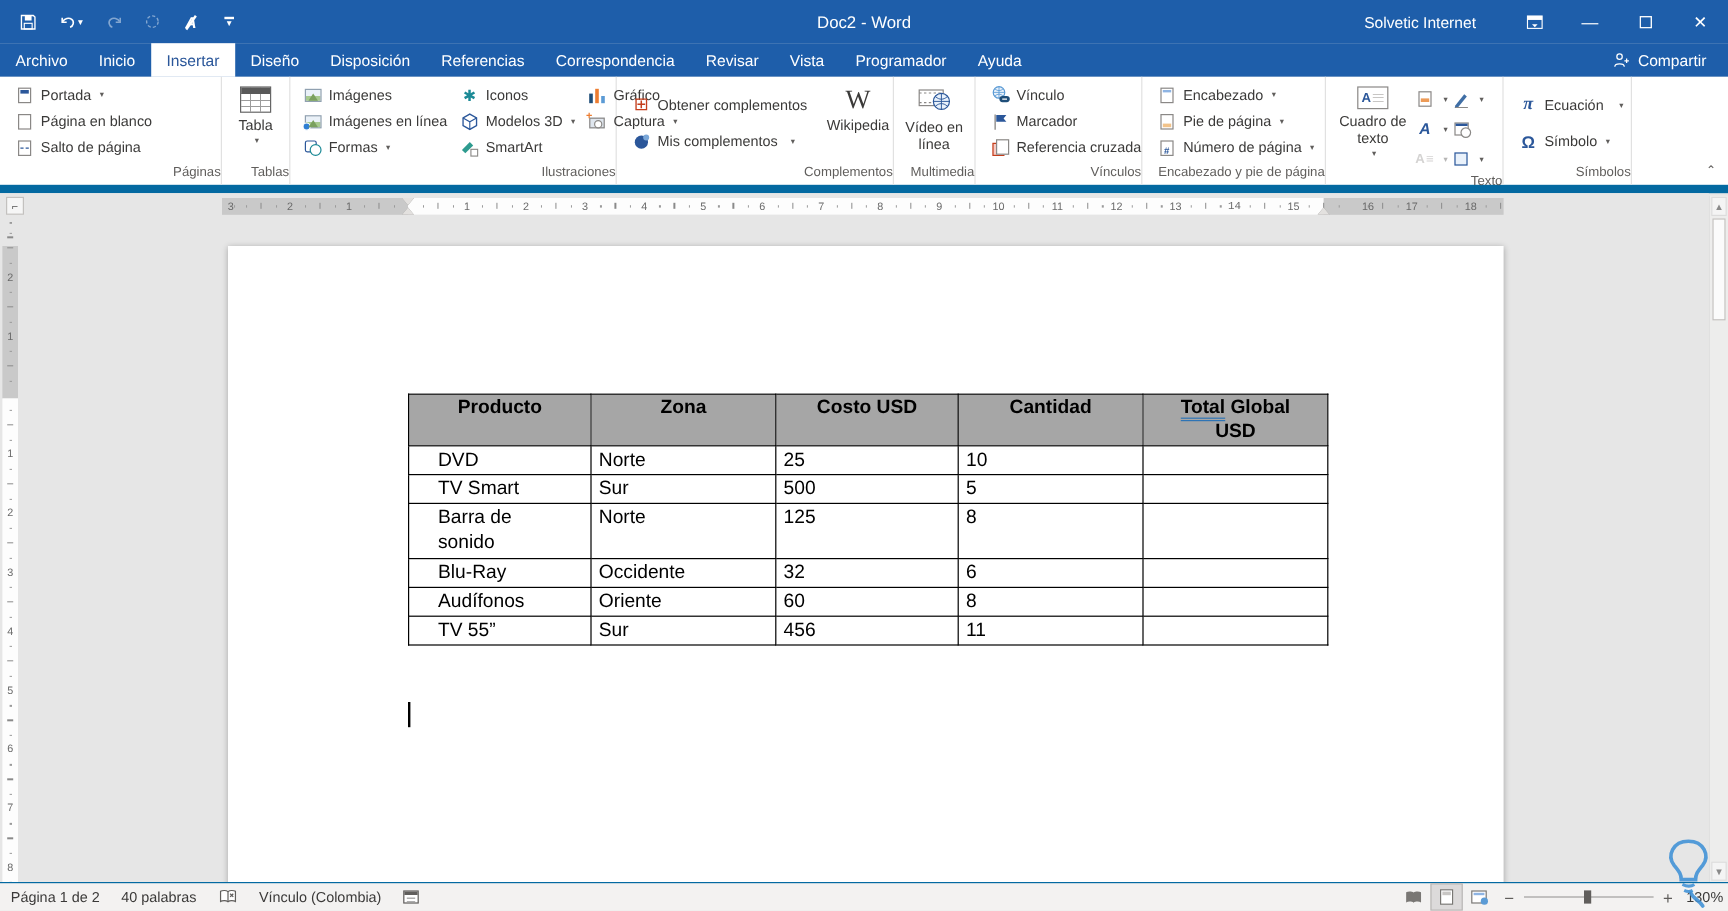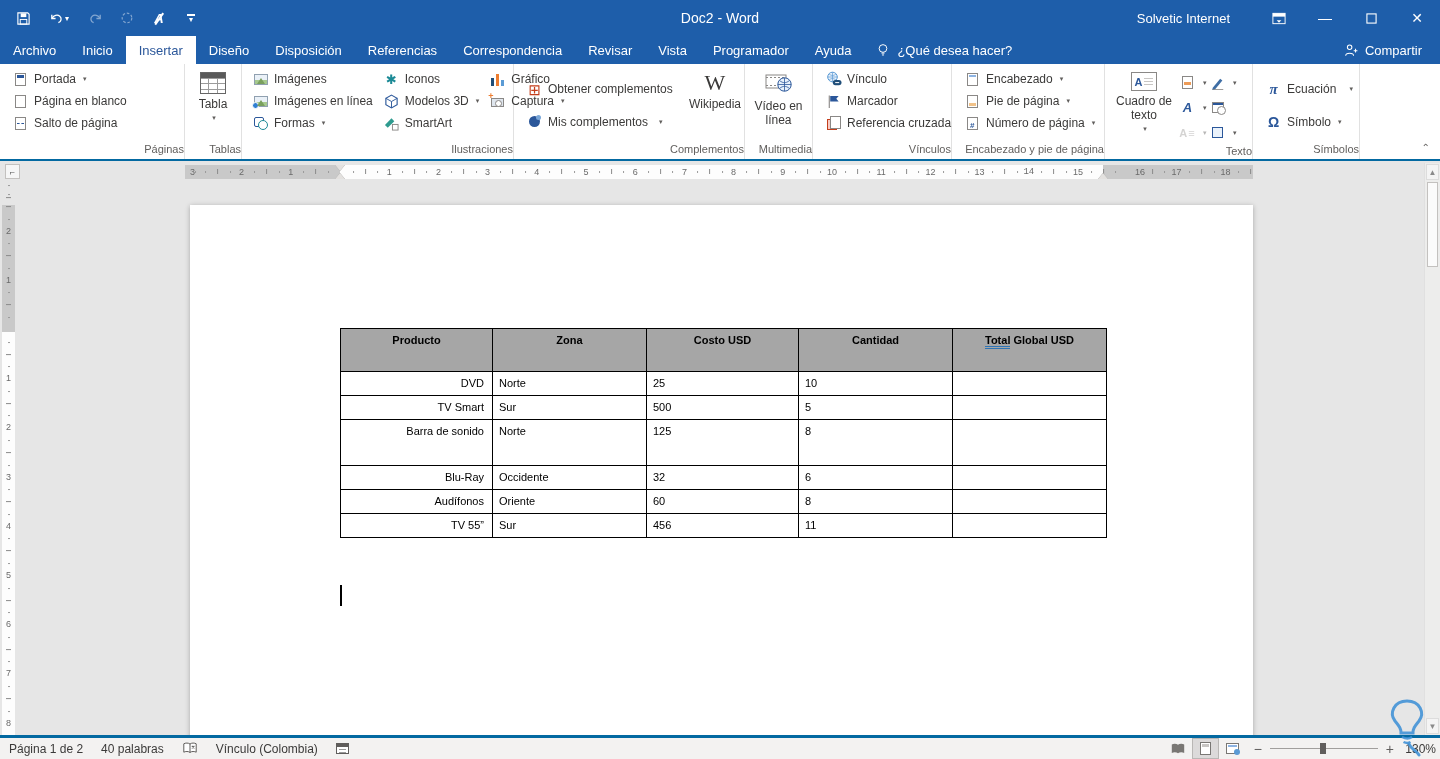--- a/index.html
+++ b/index.html
@@ -20,21 +20,21 @@
   .ink-a::after{content:'';position:absolute;left:-2px;top:7px;width:14px;height:1.5px;background:#fff;transform:rotate(-55deg)}
 
   
   .tabrow{position:absolute;left:0;top:36px;right:0;height:28px;background:#1E5EAA;display:flex;align-items:stretch;color:#fff;font-size:13px}
   .tab{display:flex;align-items:center;padding:0 13px;cursor:default}
   .tab.active{background:#fff;color:#2B579A}
   .tellme{display:flex;align-items:center;gap:7px;padding:0 12px}
   .share{margin-left:auto;display:flex;align-items:center;gap:6px;padding:0 18px;font-size:13px}
 
   
-  .ribbon{position:absolute;left:0;top:64px;right:0;height:97px;background:#fff;border-bottom:2px solid #0369a1;display:flex;align-items:stretch;color:#3b3a39}
+  .ribbon{position:absolute;left:0;top:64px;right:0;height:97px;background:#fff;border-bottom:7px solid #0369a1;display:flex;align-items:stretch;color:#3b3a39}
   .rgroup{position:relative;display:flex;flex-direction:column;border-right:1px solid #e1e1e1;padding-top:4px;flex:none}
   .rlabel{margin-top:auto;text-align:right;font-size:11px;color:#605e5c;padding-bottom:4px;white-space:nowrap}
   .sbtn{display:flex;align-items:center;gap:5px;height:22px;padding:0 4px;font-size:12px;white-space:nowrap;cursor:default}
   .caret{font-size:7px;color:#605e5c;margin-left:2px}
   .bigbtn{display:flex;flex-direction:column;align-items:center;justify-content:flex-start;text-align:center;font-size:12px;line-height:14px;padding:4px 2px 0;cursor:default}
   .bigbtn .bicon{margin-bottom:3px}
   .ic{display:inline-flex;align-items:center;justify-content:center;width:17px;height:16px;flex:none}
 
   .g-paginas{width:185px;padding-left:8px}
   .g-tablas{width:57px}
@@ -111,39 +111,39 @@
   .docarea{position:absolute;left:0;top:183px;right:0;bottom:24px;background:#e6e6e6;overflow:hidden}
   .vruler{position:absolute;left:2px;top:2px;bottom:0;width:13px}
   .vruler .seg-gray{position:absolute;left:0;right:0;top:20px;height:127px;background:#c9c9c9}
   .vruler .seg-white{position:absolute;left:0;right:0;top:147px;height:405px;background:#fdfdfd}
   .vticks-half{position:absolute;top:0;bottom:0;left:4px;width:5px;background:repeating-linear-gradient(to bottom,#8a8a8a 0 1px,transparent 1px 49.2px);background-position:0 21.1px}
   .vticks-q{position:absolute;top:0;bottom:0;left:6px;width:2px;background:repeating-linear-gradient(to bottom,#9a9a9a 0 1px,transparent 1px 24.6px);background-position:0 9.05px}
   .vnum{position:absolute;font-size:9px;color:#6a6a6a;left:0;width:13px;text-align:center;height:12px;line-height:12px}
   .page{position:absolute;left:190px;top:22px;width:1063px;height:600px;background:#fff;box-shadow:0 1px 5px rgba(0,0,0,.28)}
 
   
-  .doctable{position:absolute;left:150px;top:123px;border-collapse:collapse;table-layout:fixed;width:766px;font-size:11px;color:#000}
+  .doctable{position:absolute;left:150px;top:123px;border-collapse:collapse;table-layout:fixed;width:766px;font-size:16px;color:#000}
   .doctable td,.doctable th{border:1.6px solid #000;vertical-align:top;line-height:21px;overflow:hidden}
   .doctable th{background:#A6A6A6;font-weight:700;text-align:center;height:43px;line-height:20px;padding:1px 20px}
   .doctable td{padding:1px 6px;text-align:left}
-  .doctable td.c-prod{text-align:right;padding:1px 8px}
+  .doctable td.c-prod{text-align:left;padding:1px 24px}
   .r-std{height:23px}.r-tall{height:46px}
   .gram{border-bottom:3px double #2E74B5}
   .misspelled span{text-decoration:underline wavy #d83b2d;text-decoration-thickness:1px;text-underline-offset:3px}
   .cursor{position:absolute;left:150px;top:380px;width:1.5px;height:21px;background:#000}
 
   
   .vscroll{position:absolute;right:0;top:163px;bottom:24px;width:16px;background:#ededec;border-left:1px solid #e0e0e0}
   .sc-arrow{position:absolute;left:1px;right:1px;height:16px;display:flex;align-items:center;justify-content:center;background:#f4f4f4;border:1px solid #dcdcdc;color:#8a8a8a;font-size:8px}
   .sc-up{top:1px}
   .sc-down{bottom:1px}
   .sc-thumb{position:absolute;left:2px;right:2px;top:19px;height:85px;background:#fbfbfb;border:1px solid #c3c1bf}
 
   
-  .statusbar{position:absolute;left:0;right:0;bottom:0;height:24px;background:#f3f2f1;border-top:3px solid #0369a1;display:flex;align-items:flex-start;font-size:12px;color:#3b3a39}
+  .statusbar{position:absolute;left:0;right:0;bottom:0;height:24px;background:#f3f2f1;border-top:1px solid #0369a1;display:flex;align-items:flex-start;font-size:12px;color:#3b3a39}
   .st-item{padding:0 9px;display:flex;align-items:center;gap:5px;height:100%}
   .st-right{margin-left:auto;display:flex;align-items:center;height:100%}
   .viewbtn{width:27px;height:100%;display:flex;align-items:center;justify-content:center}
   .viewbtn.sel{background:#dcdada;box-shadow:inset 0 0 0 1px #b9b7b5}
   .i-print{width:11px;height:13px;border:1px solid #797774;background:#fff;position:relative}
   .i-print::before{content:'';position:absolute;top:1px;left:1px;right:1px;height:3px;background:#c8c6c4}
   .i-web{width:13px;height:11px;border:1px solid #797774;background:#fff;position:relative}
   .i-web::before{content:'';position:absolute;top:1px;left:1px;right:1px;height:2px;background:#8eb4e3}
   .i-web::after{content:'';position:absolute;right:-2px;bottom:-2px;width:6px;height:6px;border-radius:50%;background:#5b9bd5}
   .zoomwrap{display:flex;align-items:center;gap:8px;padding:0 8px}
@@ -221,27 +221,20 @@
   <span class="tab">Inicio</span>
   <span class="tab active">Insertar</span>
   <span class="tab">Diseño</span>
   <span class="tab">Disposición</span>
   <span class="tab">Referencias</span>
   <span class="tab">Correspondencia</span>
   <span class="tab">Revisar</span>
   <span class="tab">Vista</span>
   <span class="tab">Programador</span>
   <span class="tab">Ayuda</span>
-  <span class="tellme">
-    <svg width="14" height="15" viewBox="0 0 16 17">
-        <circle cx="8" cy="6.2" r="4.4" fill="none" stroke="#fff" stroke-width="1.1"></circle>
-        <path d="M6.3 11.5h3.4M6.8 13.6h2.4" stroke="#fff" stroke-width="1.1" fill="none"></path>
-      </svg>
-    <span>¿Qué desea hacer?</span>
-  </span>
   <span class="share">
     <svg width="15" height="15" viewBox="0 0 16 16">
         <circle cx="6" cy="4.5" r="2.4" fill="none" stroke="#fff" stroke-width="1.1"></circle>
         <path d="M1.8 13.5c0-3.4 8.4-3.4 8.4 0" fill="none" stroke="#fff" stroke-width="1.1"></path>
         <path d="M12.3 6.2v4M10.3 8.2h4" stroke="#fff" stroke-width="1.1"></path>
       </svg>
     <span>Compartir</span>
   </span>
 </div>
 

